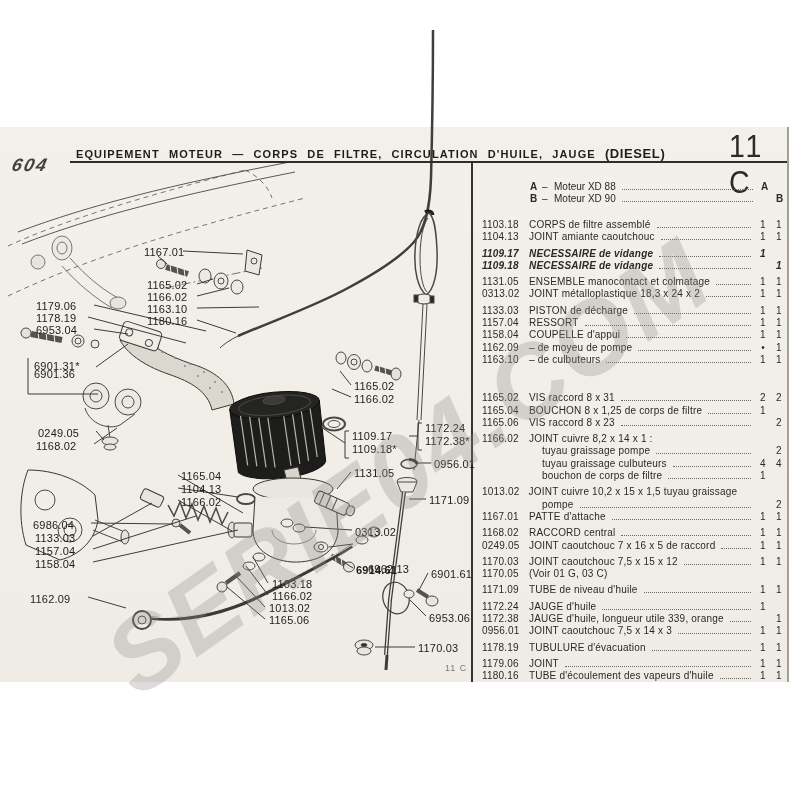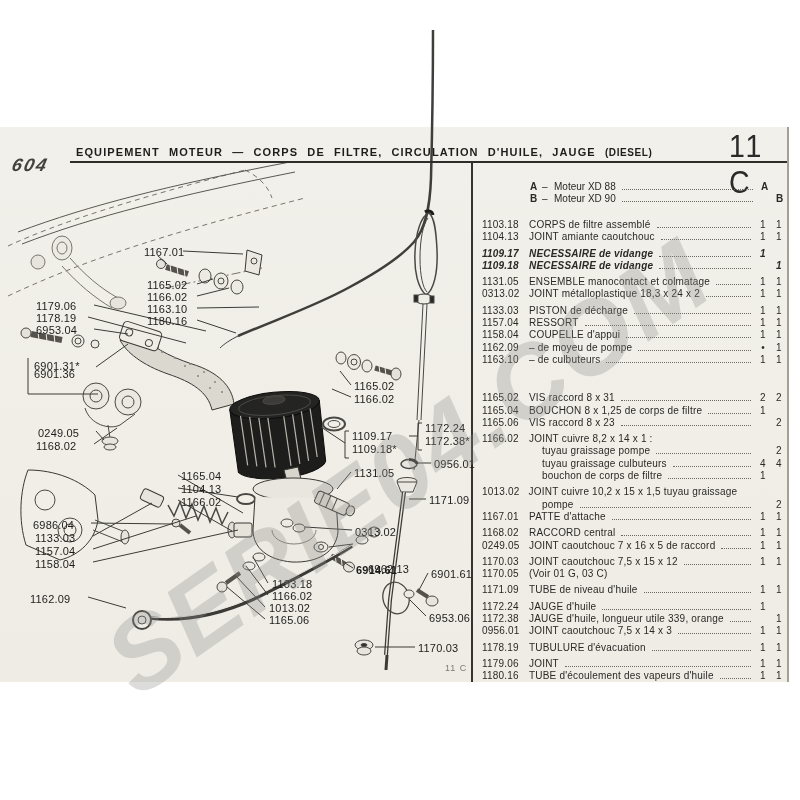--- a/index.html
+++ b/index.html
@@ -7,21 +7,21 @@
        font-family:"Liberation Sans", sans-serif;color:#2b2926;}
   .page{position:absolute;left:0;top:127px;width:788px;height:555px;
         background:linear-gradient(180deg,#f2f0ea 0%,#f0eee7 60%,#eeece5 100%);}
   .page-edge{position:absolute;left:787px;top:127px;width:2px;height:555px;background:#a59f95;}
   .logo604{position:absolute;left:12px;top:155px;font-size:18px;font-weight:700;font-style:italic;
            letter-spacing:2px;color:#45423d;transform:skewX(-14deg);}
   .hrule{position:absolute;left:70px;top:161px;width:717px;height:2px;background:#2f2d29;}
   .vdiv{position:absolute;left:471px;top:163px;width:2px;height:519px;background:#35332f;}
   .title{position:absolute;left:76px;top:146px;font-size:11px;font-weight:700;
          letter-spacing:1.1px;word-spacing:5px;white-space:nowrap;color:#1e1d1b;}
-  .title .suffix{font-size:10px;letter-spacing:0.6px;}
+  .title .suffix{font-size:13px;letter-spacing:0.6px;}
   .big-code{position:absolute;left:729px;top:129px;font-size:31px;font-weight:400;
             letter-spacing:3px;color:#2b2a28;transform:scaleX(0.92);transform-origin:left top;}
   .footer-code{position:absolute;left:445px;top:663px;font-size:9px;color:#7d7a74;letter-spacing:1px;}
 
   
   .legend{position:absolute;left:530px;top:181px;width:257px;font-size:10px;}
   .lrow{display:flex;align-items:baseline;line-height:12px;}
   .lkey{width:12px;font-weight:700;}
   .ldash{width:12px;}
   .llabel{white-space:nowrap;}

